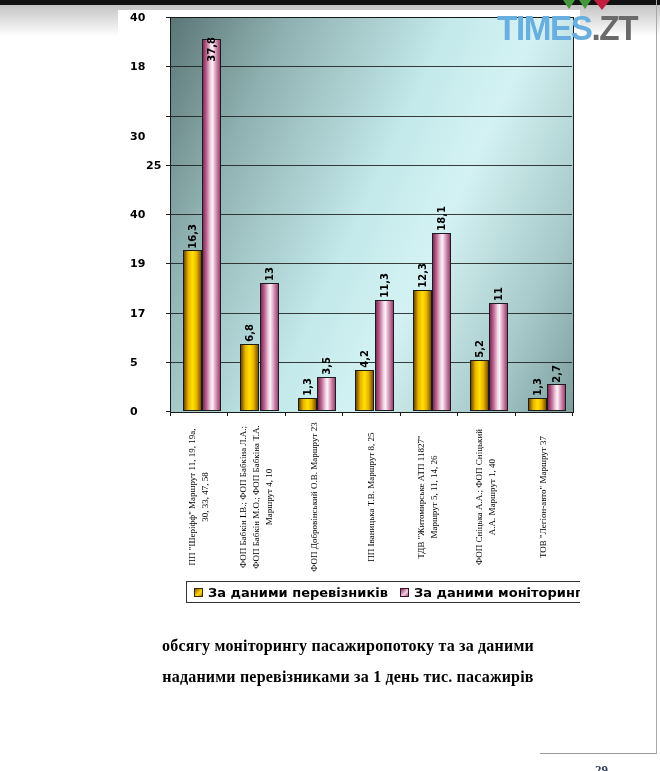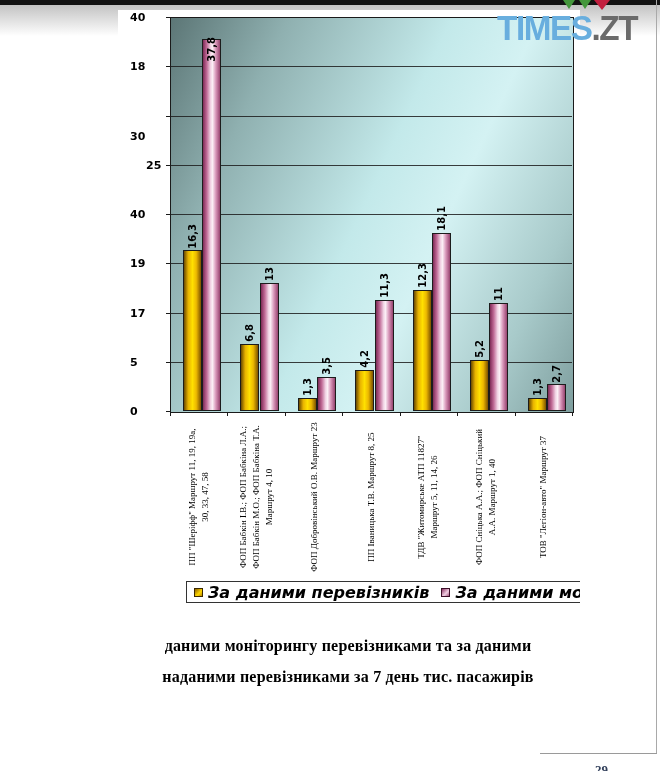--- a/index.html
+++ b/index.html
@@ -48,21 +48,21 @@
        font-family:"Liberation Serif",serif;font-size:9px;line-height:13px;
        color:#000;text-align:center;display:flex;flex-direction:column;
        justify-content:center;}
   .legend{position:absolute;left:68px;top:571px;width:404px;height:20px;
        border:1px solid #333;background:#fff;display:flex;align-items:center;
        padding:0 7px;gap:12px;white-space:nowrap;}
   .litem{display:flex;align-items:center;gap:5px;}
   .sw{width:9px;height:9px;display:inline-block;box-sizing:border-box;}
   .sw-y{background:linear-gradient(135deg,#8a5c00,#ffd800 60%,#b88600);border:1px solid #3a2800;}
   .sw-p{background:linear-gradient(135deg,#8e3263,#f0cfe2 60%,#a4527e);border:1px solid #3a1028;}
-  .ltext{font-size:16px;font-weight:bold;color:#000;font-style:italic;}
+  .ltext{font-size:13px;font-weight:bold;color:#000;}
 
   
   .caption{position:absolute;left:88px;top:630px;width:520px;text-align:center;
        font-family:"Liberation Serif",serif;font-weight:bold;font-size:16px;
        line-height:31px;color:#000;letter-spacing:.2px;}
 
   
   .right-border{position:absolute;left:656px;top:0;width:1px;height:754px;background:#a9a9a9;}
   .bottom-border{position:absolute;left:540px;top:753px;width:117px;height:1px;background:#9a9a9a;}
   .pagenum{position:absolute;left:595px;top:762px;font-family:"Liberation Serif",serif;
@@ -161,21 +161,21 @@
       <div class="catlab" style="left: 5.71429px; top: 463px;">ПП "Шеріфф" Маршрут 11, 19, 19а, 30, 33, 47, 58</div>
       <div class="catlab" style="left: 63.1429px; top: 463px;">ФОП Бабкін І.В.; ФОП Бабкіна Л.А.; ФОП Бабкін М.О.; ФОП Бабкіна Т.А. Маршрут 4, 10</div>
       <div class="catlab" style="left: 120.571px; top: 463px;">ФОП Добровінський О.В. Маршрут 23</div>
       <div class="catlab" style="left: 178px; top: 463px;">ПП Іваницька Т.В. Маршрут 8, 25</div>
       <div class="catlab" style="left: 235.429px; top: 463px;">ТДВ "Житомирське АТП 11827" Маршрут 5, 11, 14, 26</div>
       <div class="catlab" style="left: 292.857px; top: 463px;">ФОП Сніцька А.А.; ФОП Сніцький А.А. Маршрут 1, 40</div>
       <div class="catlab" style="left: 350.286px; top: 463px;">ТОВ "Легіон-авто" Маршрут 37</div>
     </div>
 
   <div class="caption">
-    <div>даними моніторингу перевізниками та за даними</div>
-    <div>наданими перевізниками за 7 день тис. пасажирів</div>
+    <div>обсягу моніторингу пасажиропотоку та за даними</div>
+    <div>наданими перевізниками за 1 день тис. пасажирів</div>
   </div>
 
   <div class="right-border"></div>
   <div class="bottom-border"></div>
   <div class="pagenum">29</div>
 
 </div>
 
 </body></html>

